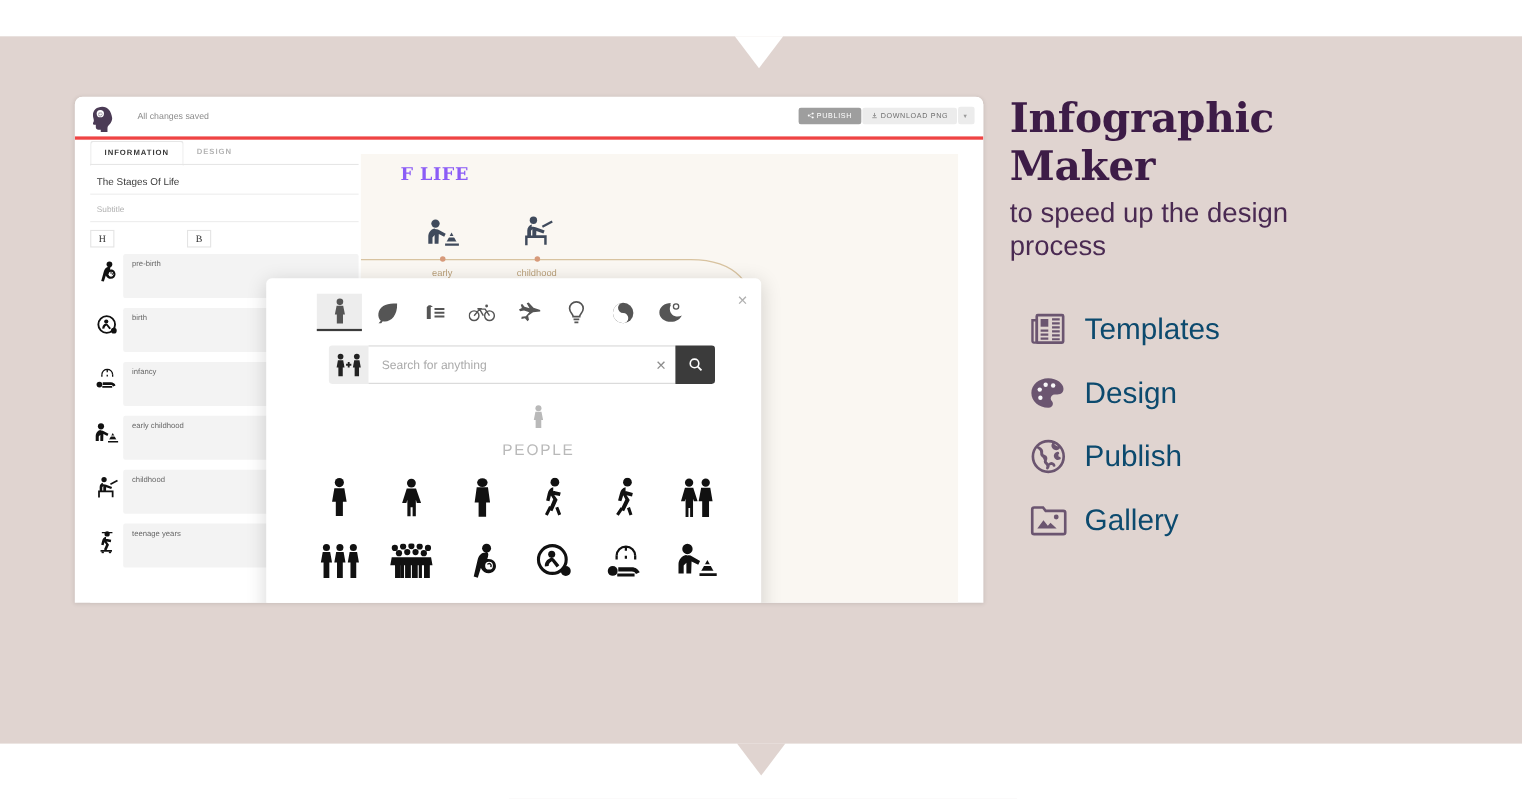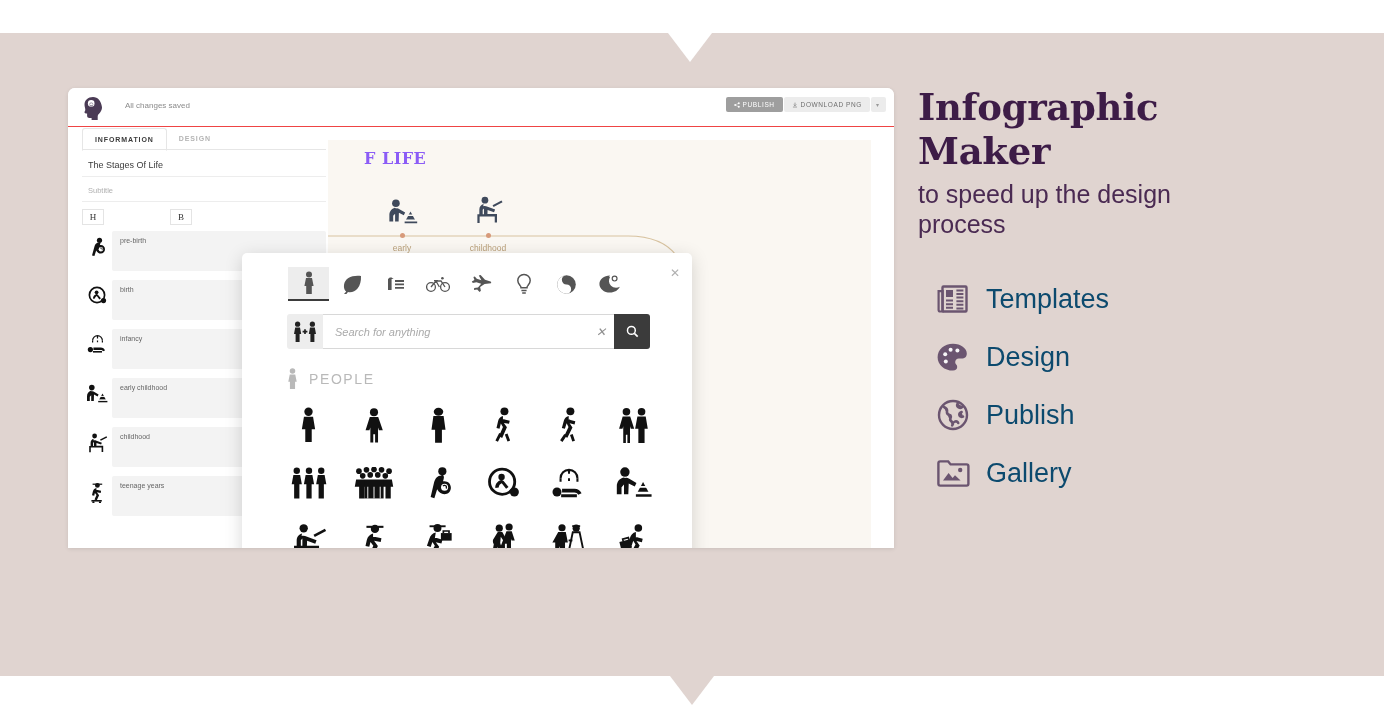--- a/index.html
+++ b/index.html
@@ -97,21 +97,21 @@
     width: 826px; height: 460px;
     background: #ffffff;
     border-radius: 7px 7px 0 0;
     overflow: hidden;
     box-shadow: 0 1px 4px rgba(0,0,0,.10);
   }
   .shot-topbar {
     position: absolute; left: 0; top: 0;
     width: 826px; height: 39px;
     background: #ffffff;
-    border-bottom: 1px solid #ef4444;
+    border-bottom: 3px solid #ef4444;
   }
   .logo-head {
     position: absolute; left: 11px; top: 6px;
     width: 28px; height: 28px;
   }
   .saved-txt {
     position: absolute; left: 57px; top: 13px;
     font-size: 8px; color: #8b8b8b;
   }
   .tb-btns {
@@ -240,23 +240,22 @@
   .cat.active {
     background: #ededed;
     border-bottom: 2px solid #3b3b3b;
   }
   .modal-close {
     position: absolute; right: 12px; top: 14px;
     font-size: 12px; color: #b0b0b0; line-height: 1;
   }
   .search-wrap {
     display: flex; align-items: center;
-    margin: 13px 42px 0 45px;
+    margin: 13px 42px 0 57px;
     height: 35px;
-    font-style: italic;
   }
   .sw-badge {
     width: 36px; height: 35px; background: #ededed;
     border-radius: 3px 0 0 3px;
     display: flex; align-items: center; justify-content: center;
   }
   .sw-input {
     flex: 1; height: 35px;
     border: 1px solid #d8d8d8; border-left: none; border-right: none;
     display: flex; align-items: center;
@@ -265,21 +264,21 @@
     justify-content: space-between;
   }
   .sw-clear { color: #8e8e8e; font-size: 12px; }
   .sw-btn {
     width: 36px; height: 35px; background: #3b3b3b;
     border-radius: 0 3px 3px 0;
     display: flex; align-items: center; justify-content: center;
   }
   .sec-head {
     display: flex; align-items: center;
-    margin: 19px 0 0 45px; gap: 11px;
+    margin: 19px 0 0 45px; gap: 11px; flex-direction: column;
   }
   .sec-title {
     font-size: 14px; letter-spacing: 1.6px;
     color: #b9b9b9;
   }
   .icon-grid {
     display: grid;
     grid-template-columns: repeat(6, 65px);
     margin: 6px 0 0 34px;
     row-gap: 0;

